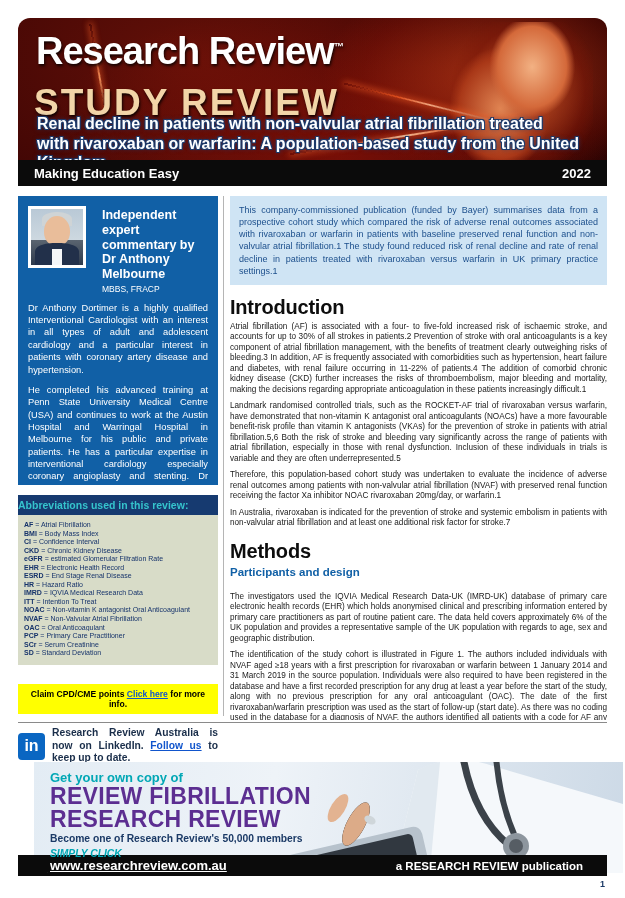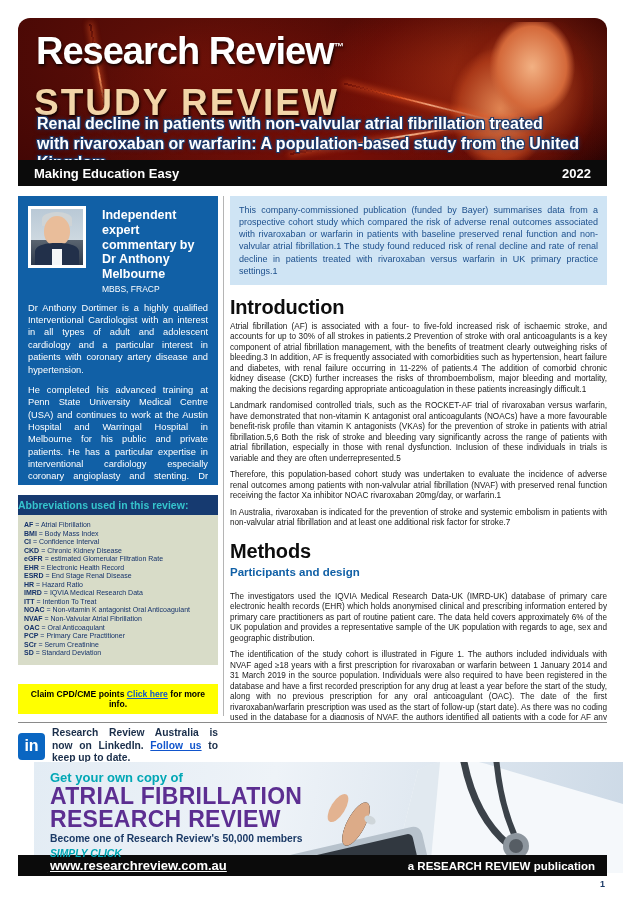--- a/index.html
+++ b/index.html
@@ -89,21 +89,21 @@
   .promo-kicker { color:#00a7b5; font-weight:bold; font-size:13px; }
   .promo-title { color:#5c2e91; font-weight:bold; font-size:23px; line-height:.98; letter-spacing:.3px; }
   .promo-sub { color:#1b3a66; font-weight:bold; font-size:10.3px; margin-top:3px; }
   .promo-cta { color:#00a7b5; font-weight:bold; font-style:italic; font-size:10.3px; margin-top:4px; }
   .promo-btn-row { display:flex; align-items:center; margin-top:3px; }
   .promo-btn { background:#4a4a46; color:#fff; font-weight:bold; font-size:13px; padding:4px 14px 5px; border-radius:6px; border:none; box-shadow:0 2px 3px rgba(0,0,0,.35); cursor:pointer; font-family:"Liberation Sans",sans-serif; }
   .cursor-icon { margin-left:-6px; margin-top:10px; }
 
   
   .footer-bar { position:absolute; left:18px; top:855px; width:589px; height:21px; background:#0b0b0b;
-    display:flex; align-items:center; justify-content:space-between; padding:0 12px 0 32px; }
+    display:flex; align-items:center; justify-content:space-between; padding:0 24px 0 32px; }
   .footer-url { color:#fff; font-weight:bold; font-size:13px; text-decoration:underline; }
   .footer-pub { color:#fff; font-weight:bold; font-size:11.5px; }
   .page-num { position:absolute; right:20px; top:879px; font-size:9px; font-weight:bold; color:#1b3a66; }
 </style>
 </head>
 <body>
 
 <div class="page">
 
   <div class="masthead">
@@ -236,21 +236,21 @@
       </g>
       <ellipse cx="78" cy="62" rx="9" ry="24" transform="rotate(28 78 62)" fill="#dca princess"></ellipse>
       <ellipse cx="78" cy="62" rx="9" ry="24" transform="rotate(28 78 62)" fill="#dcab88"></ellipse>
       <ellipse cx="60" cy="46" rx="7" ry="16" transform="rotate(32 60 46)" fill="#e3b391"></ellipse>
       <ellipse cx="118" cy="116" rx="52" ry="22" fill="#dcab88"></ellipse>
       <ellipse cx="92" cy="58" rx="6" ry="4" transform="rotate(28 92 58)" fill="#cfd6da"></ellipse>
     </svg>
     <div class="promo-text">
       <div class="promo-kicker">Get your own copy of</div>
       <div class="promo-title">
-        <div>ATRIAL FIBRILLATION</div>
+        <div>REVIEW FIBRILLATION</div>
         <div>RESEARCH REVIEW</div>
       </div>
       <div class="promo-sub">Become one of Research Review's 50,000 members</div>
       <div class="promo-cta">SIMPLY CLICK</div>
       <div class="promo-btn-row">
         <svg class="cursor-icon" width="22" height="22" viewBox="0 0 22 22">
           <path d="M4,2 L18,11 L11,12.5 L14,20 L11.4,21 L8.5,13.5 L4,17 Z" fill="#29b6b0" stroke="#ffffff" stroke-width="1.4"></path>
         </svg>
       </div>
 

